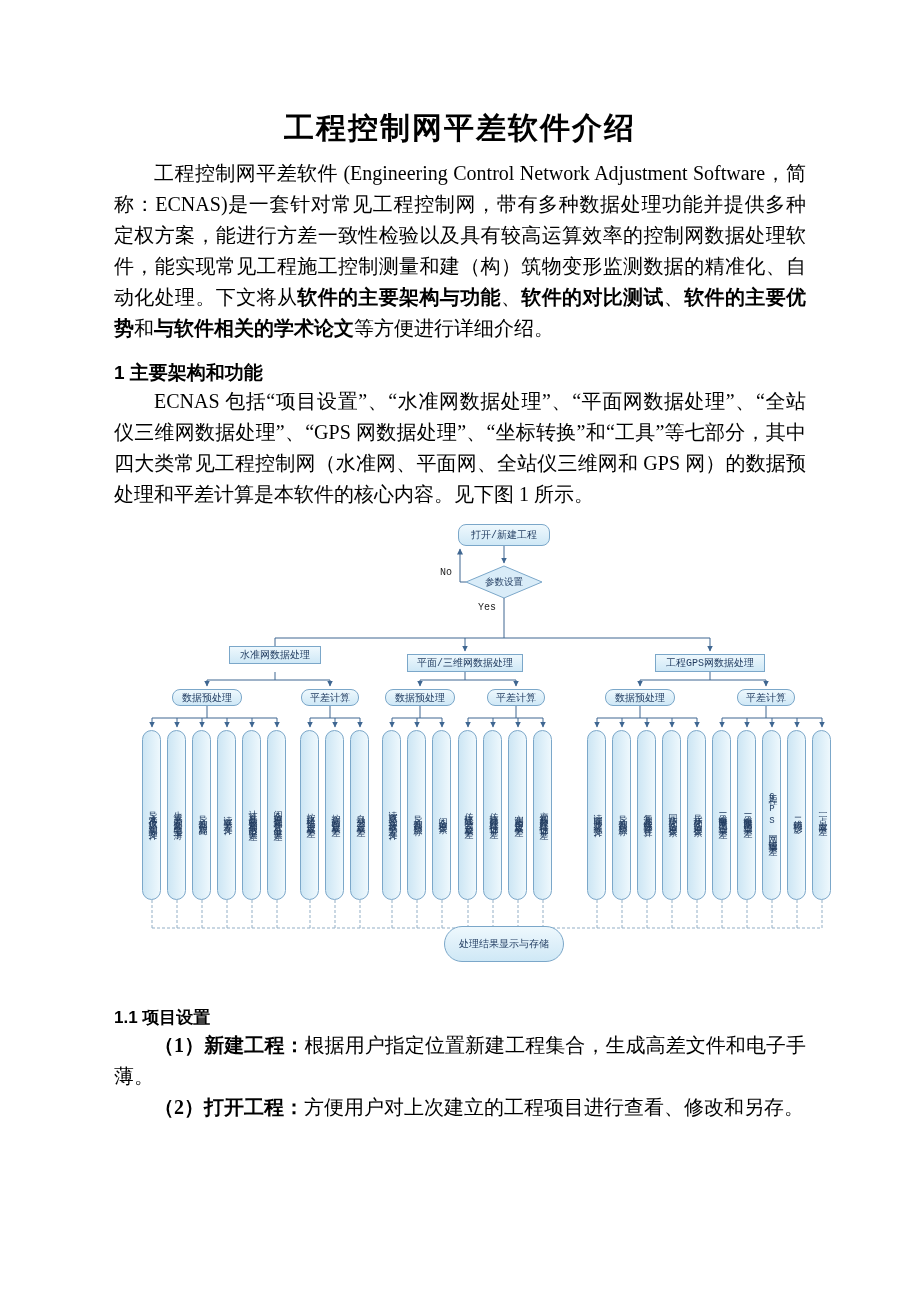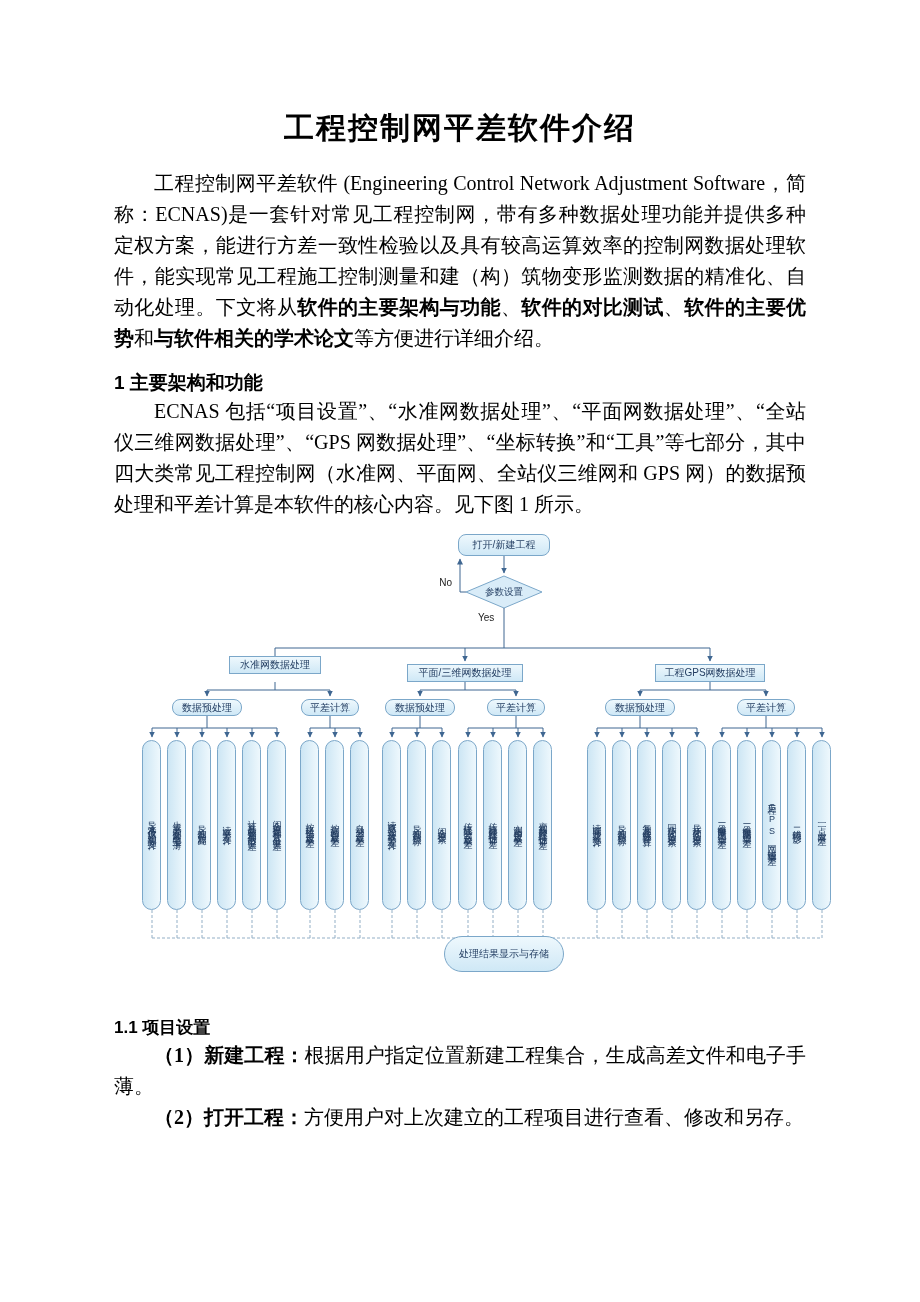--- a/index.html
+++ b/index.html
@@ -1,29 +1,29 @@
 <!DOCTYPE html>
 <html><head>
 <meta charset="utf-8">
 <style>
   html,body{margin:0;padding:0;background:#ffffff;}
   body{width:920px;height:1302px;overflow:hidden;font-family:"Liberation Serif",serif;color:#000;}
   .page{padding:106px 114px 0 114px;box-sizing:border-box;}
-  h1.doc-title{font-size:30px;line-height:44px;font-weight:bold;text-align:center;margin:0 0 18px 0;letter-spacing:2px;font-family:"Liberation Serif",serif;}
+  h1.doc-title{font-size:30px;line-height:44px;font-weight:bold;text-align:center;margin:0 0 8px 0;letter-spacing:2px;font-family:"Liberation Serif",serif;}
   p.body-p{font-size:20px;line-height:31px;text-align:justify;margin:0;text-indent:2em;}
   p.body-p .bold{font-weight:bold;}
   h2.sec{font-family:"Liberation Sans",sans-serif;font-size:19px;line-height:26px;font-weight:bold;margin:16px 0 0 0;}
   h3.subsec{font-family:"Liberation Sans",sans-serif;font-size:17px;line-height:24px;font-weight:bold;margin:16px 0 0 0;}
   .mt10{margin-top:10px;}
   .mt12{margin-top:12px;}
   .mt9{margin-top:9px;}
   p.caption{font-size:16px;line-height:20px;text-align:center;margin:12px 0 0 0;}
 
   
-  .fc{position:relative;width:770px;height:470px;margin:10px 0 0 6px;font-family:Liberation Sans, sans-serif;}
+  .fc{position:relative;width:770px;height:470px;margin:10px 0 0 6px;font-family:Liberation Mono, monospace;}
   .fc svg{position:absolute;left:0;top:0;}
   .fc-box{position:absolute;box-sizing:border-box;background:linear-gradient(180deg,#eef8fd 0%,#cfe8f6 100%);
     border:1px solid #7ba7c9;display:flex;align-items:center;justify-content:center;
     font-size:10px;color:#1f3a5f;white-space:nowrap;}
   .fc-round{border-radius:8px;}
   .fc-dtext{position:absolute;display:flex;align-items:center;justify-content:center;font-size:9.5px;color:#1f3a5f;white-space:nowrap;}
   .fc-label{position:absolute;font-size:10px;color:#222;}
   .fc-leaf{position:absolute;box-sizing:border-box;border:1px solid #7ba7c9;border-radius:10px;
     background:linear-gradient(90deg,#cde6f4 0%,#eef8fd 100%);
     writing-mode:vertical-rl;text-orientation:upright;text-align:center;

